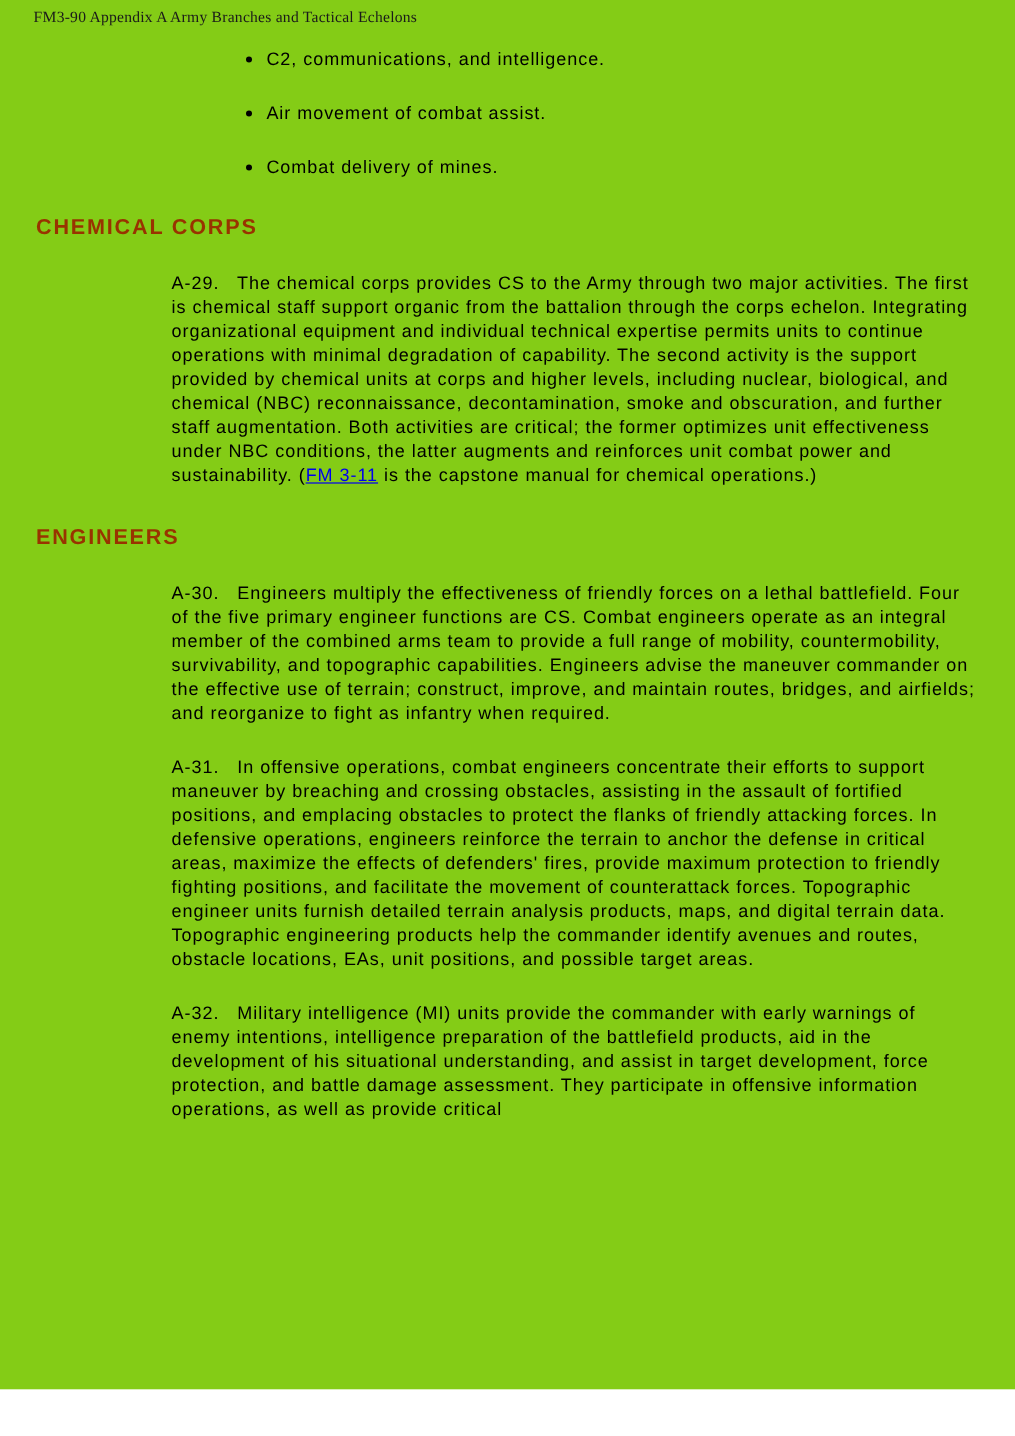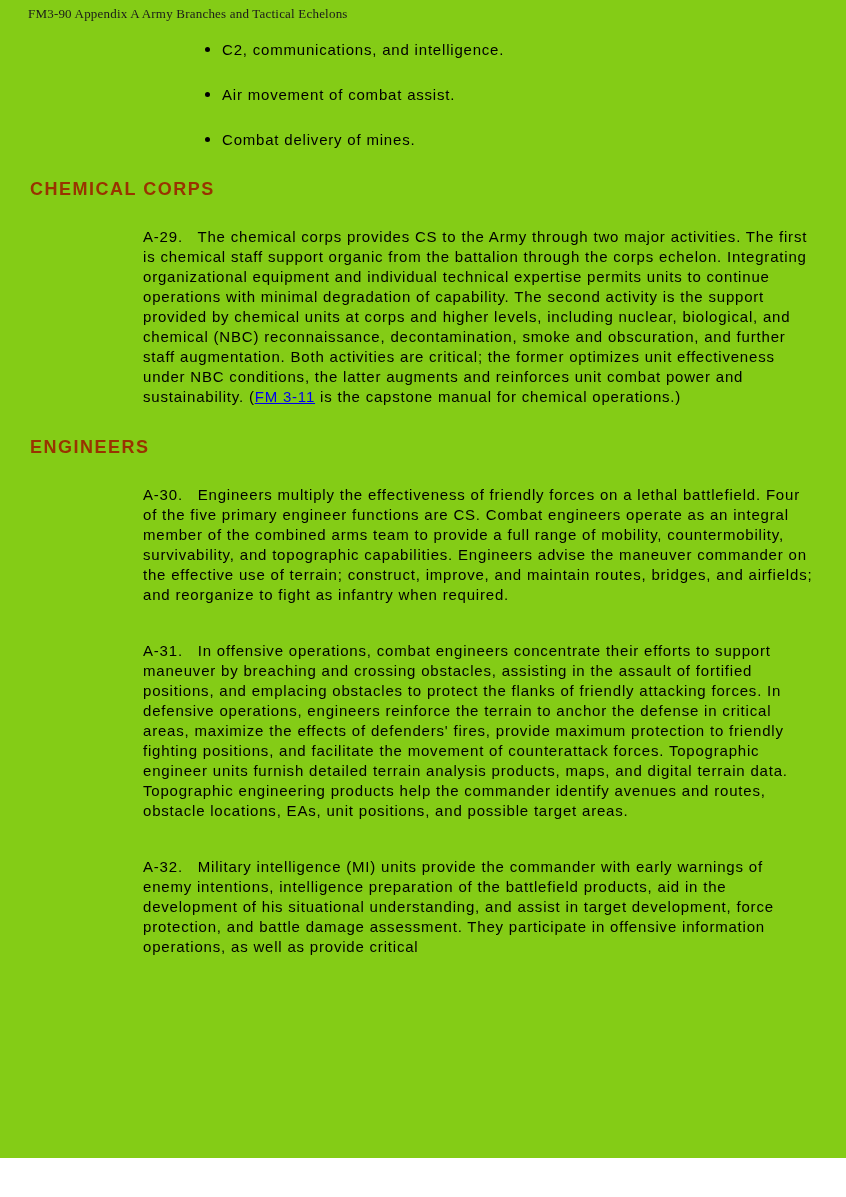--- a/index.html
+++ b/index.html
@@ -53,21 +53,21 @@
     color: #993300;
     font-family: "Liberation Sans", "DejaVu Sans", sans-serif;
   }
   p.body-para {
     margin: 28px 31px 0 143px;
     font-size: 15px;
     line-height: 20px;
     letter-spacing: 0.8px;
     white-space: pre-wrap;
   }
-  p.body-para + p.body-para { margin-top: 36px; }
+  p.body-para + p.body-para { margin-top: 25px; }
   a.doc-link {
     color: #0000ee;
     text-decoration: underline;
     cursor: pointer;
   }
 </style>
 </head>
 <body>
 
 <div class="page">

